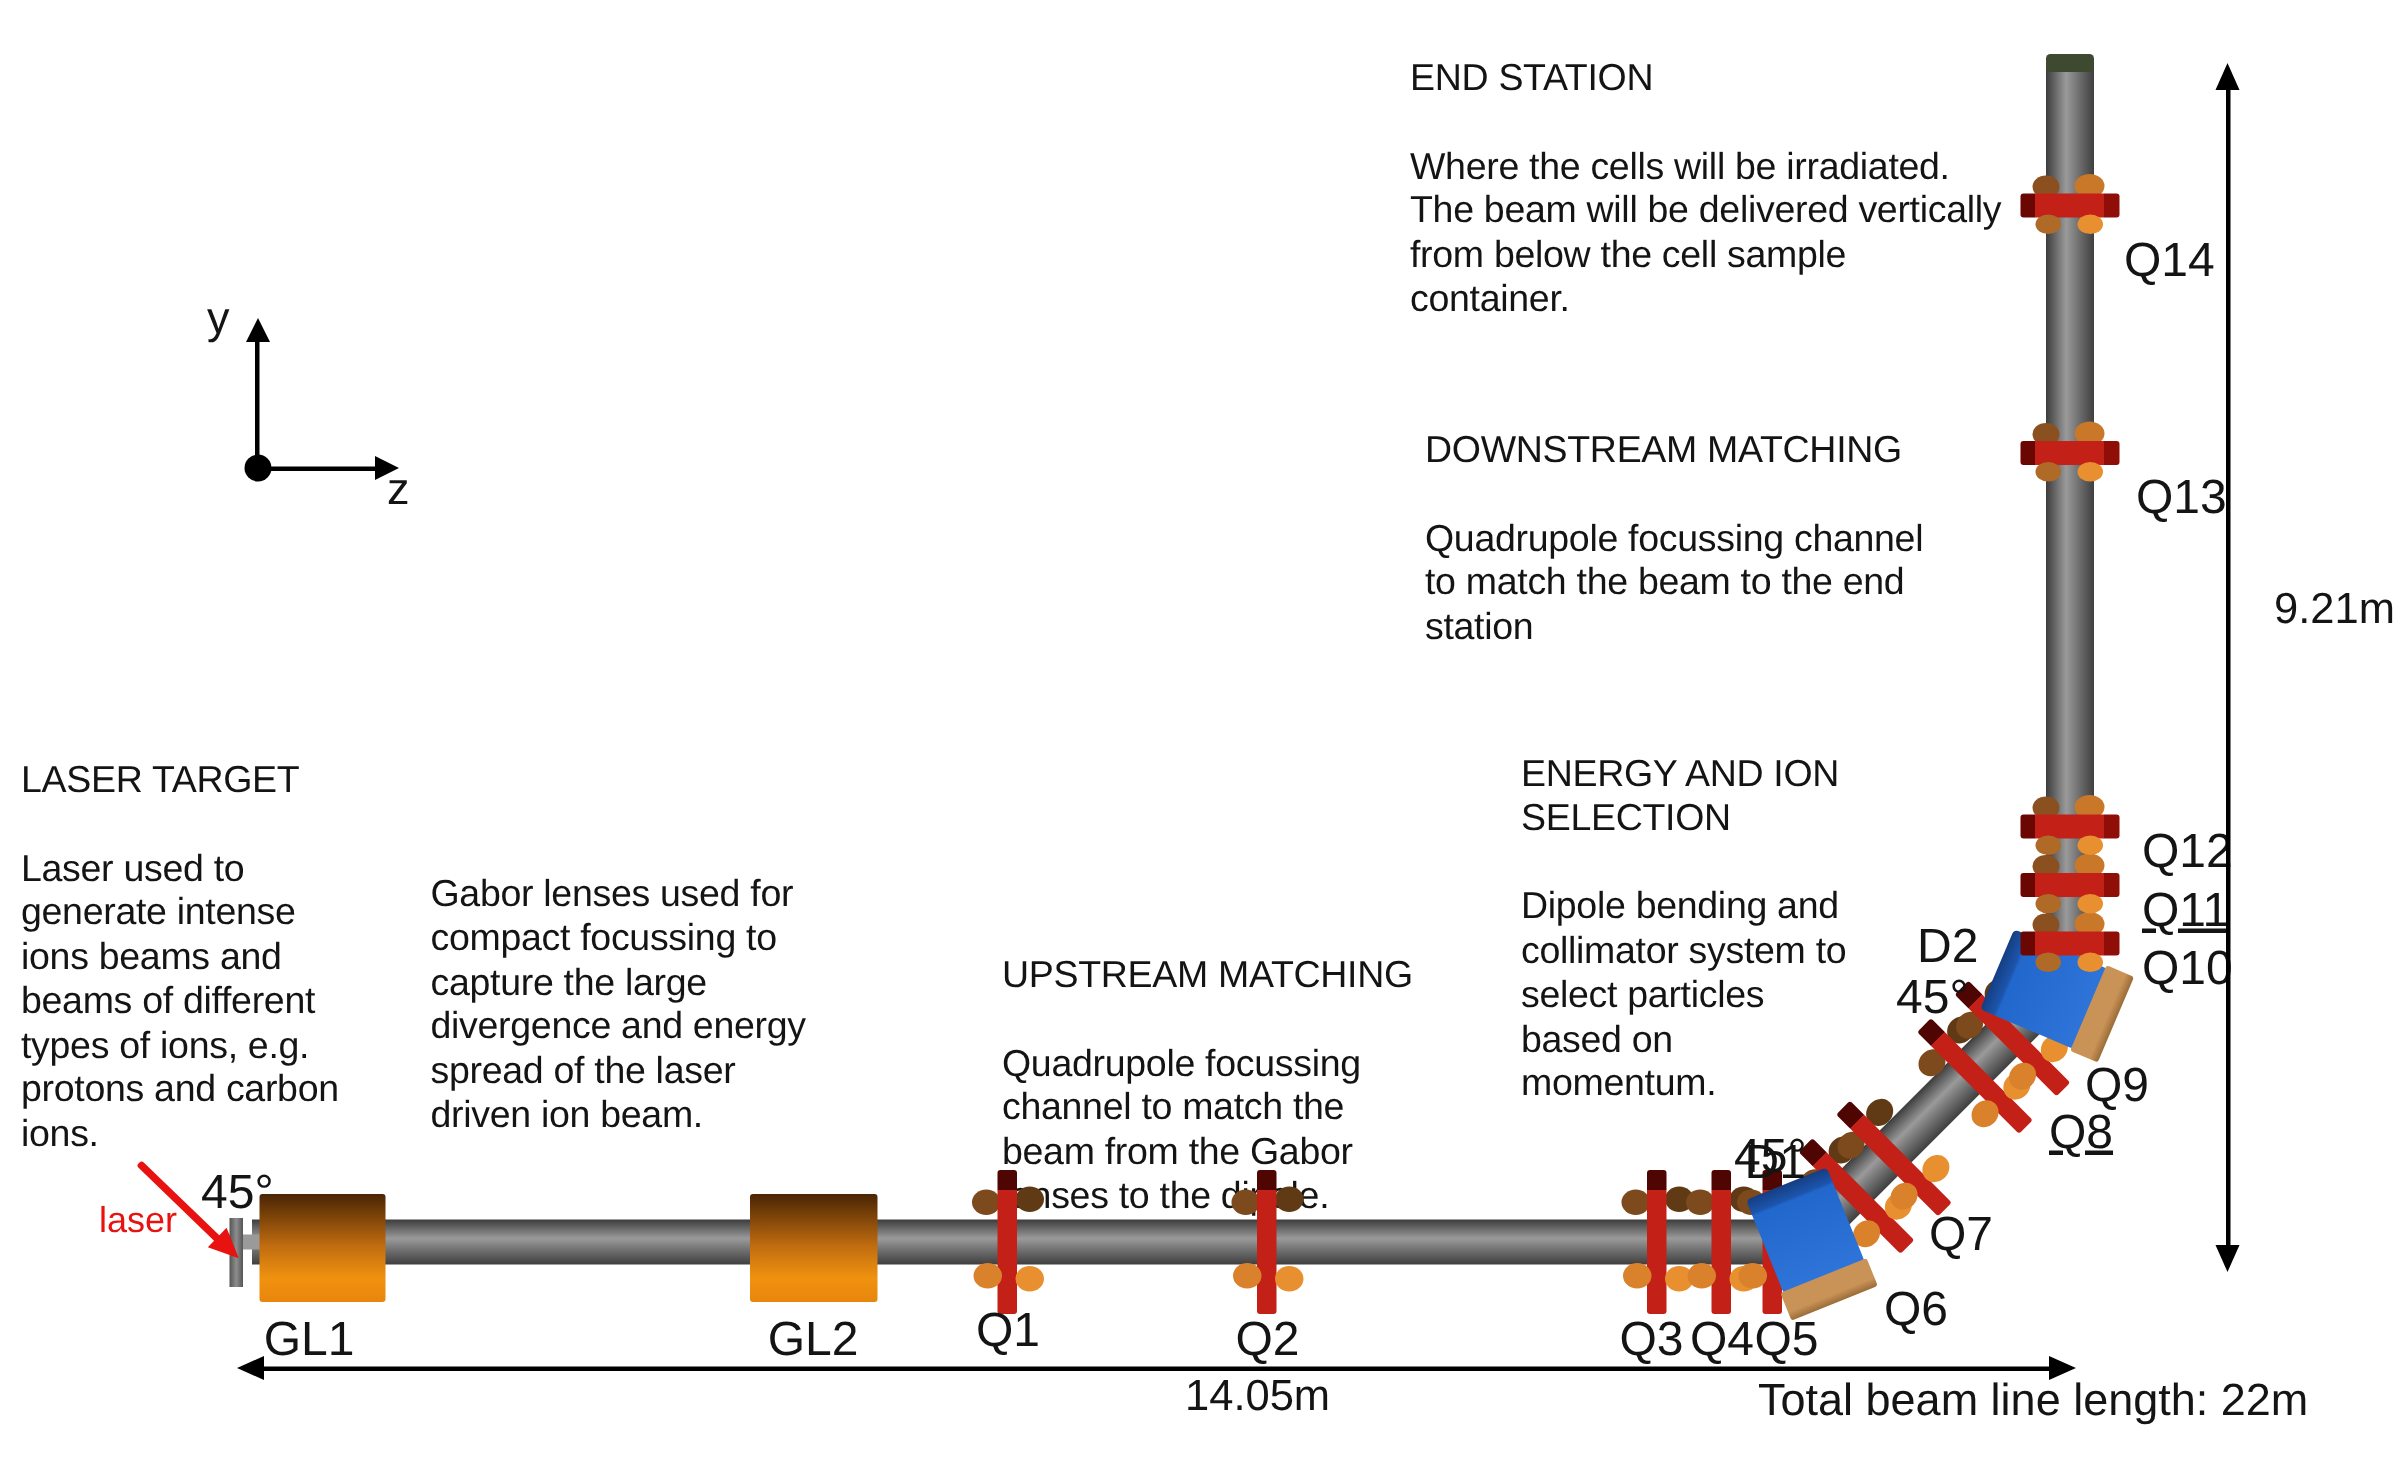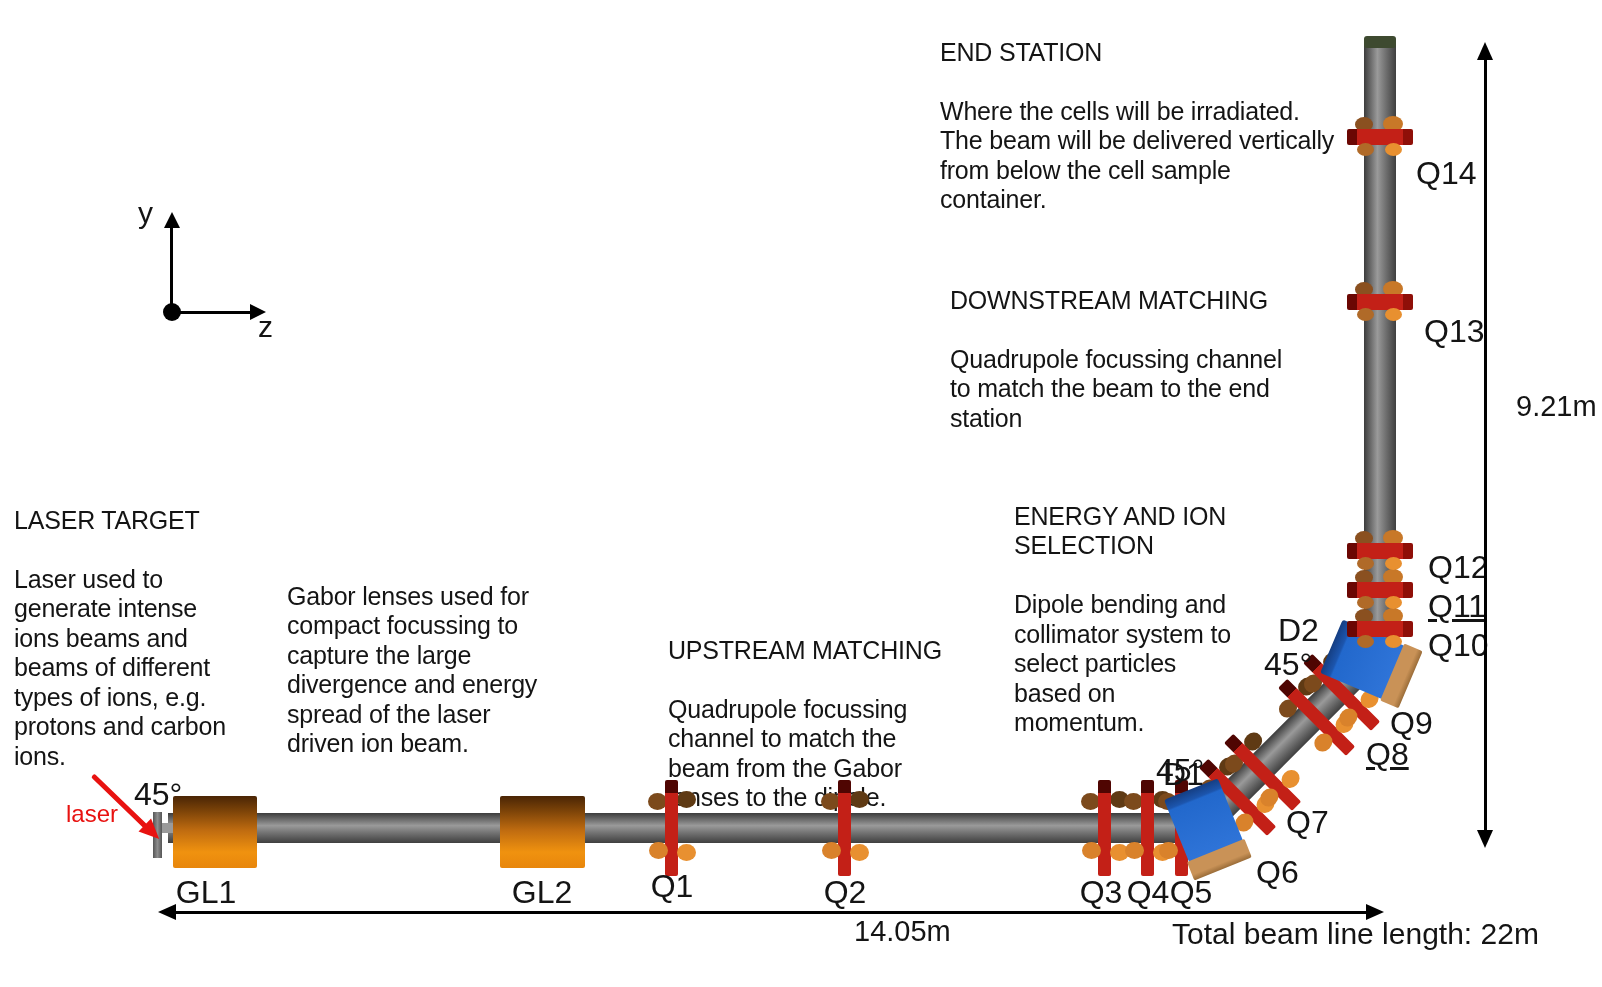--- a/index.html
+++ b/index.html
@@ -266,21 +266,21 @@
 
   <div class="lbl" style="left:1163px;top:760px;">D1</div>
   <div class="lbl" style="left:1156px;top:756px;">45°</div>
   <div class="lbl" style="left:1278px;top:616px;">D2</div>
   <div class="lbl" style="left:1264px;top:650px;">45°</div>
 
   <div>
     <div class="line" style="left:174px;top:911px;width:1196px;height:3px;"></div>
     <div class="tri" style="left:158px;top:904px;border-top:8px solid transparent;border-bottom:8px solid transparent;border-right:18px solid #000;"></div>
     <div class="tri" style="left:1366px;top:904px;border-top:8px solid transparent;border-bottom:8px solid transparent;border-left:18px solid #000;"></div>
-    <div class="dim" style="left:854px;top:915px;">14.05m</div>
+    <div class="dim" style="left:790px;top:915px;">14.05m</div>
   </div>
 
   <div>
     <div class="line" style="left:1484px;top:58px;width:3px;height:774px;"></div>
     <div class="tri" style="left:1477px;top:42px;border-left:8px solid transparent;border-right:8px solid transparent;border-bottom:18px solid #000;"></div>
     <div class="tri" style="left:1477px;top:830px;border-left:8px solid transparent;border-right:8px solid transparent;border-top:18px solid #000;"></div>
     <div class="dim" style="left:1516px;top:390px;">9.21m</div>
   </div>
 
   <div class="dim" style="left:1172px;top:917px;font-size:30px;">Total beam line length: 22m</div>

